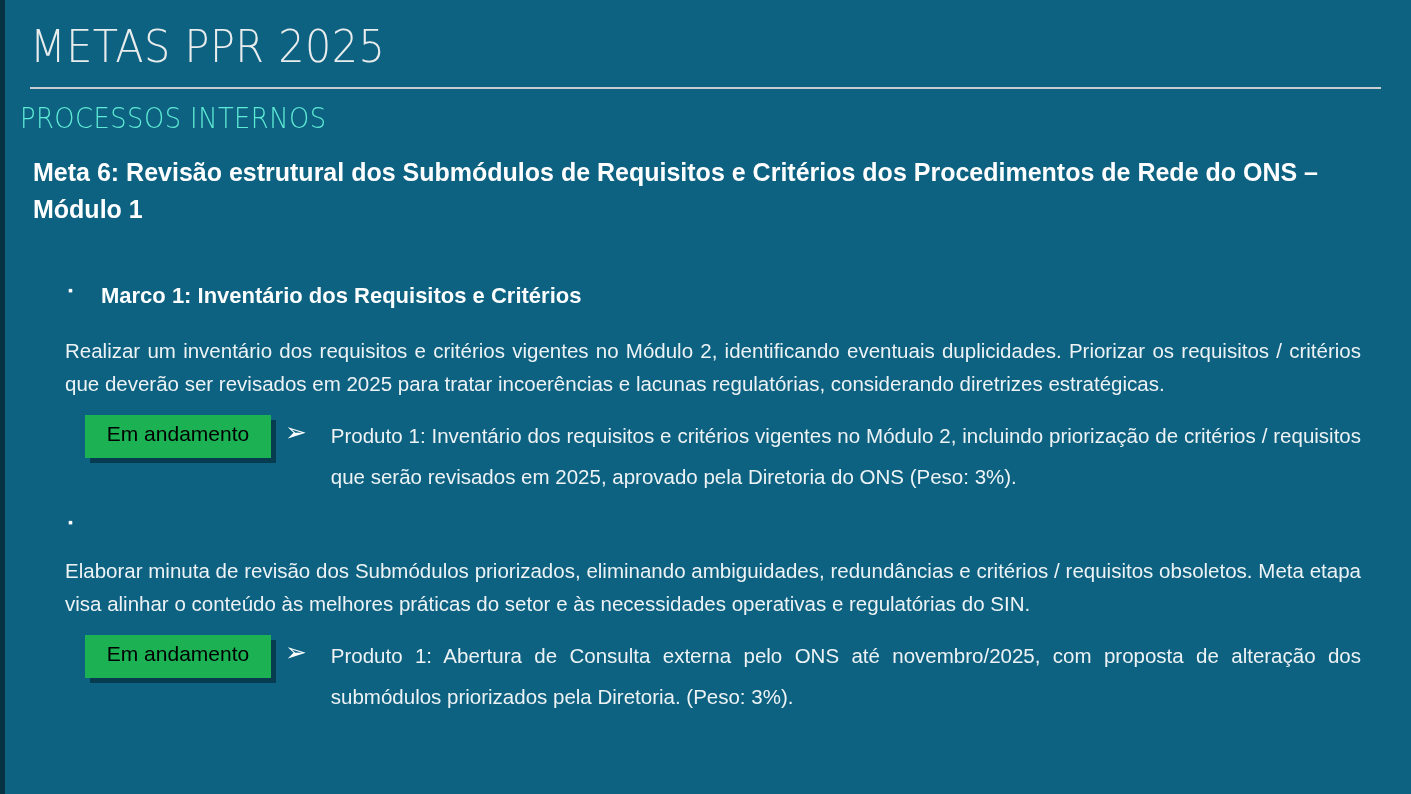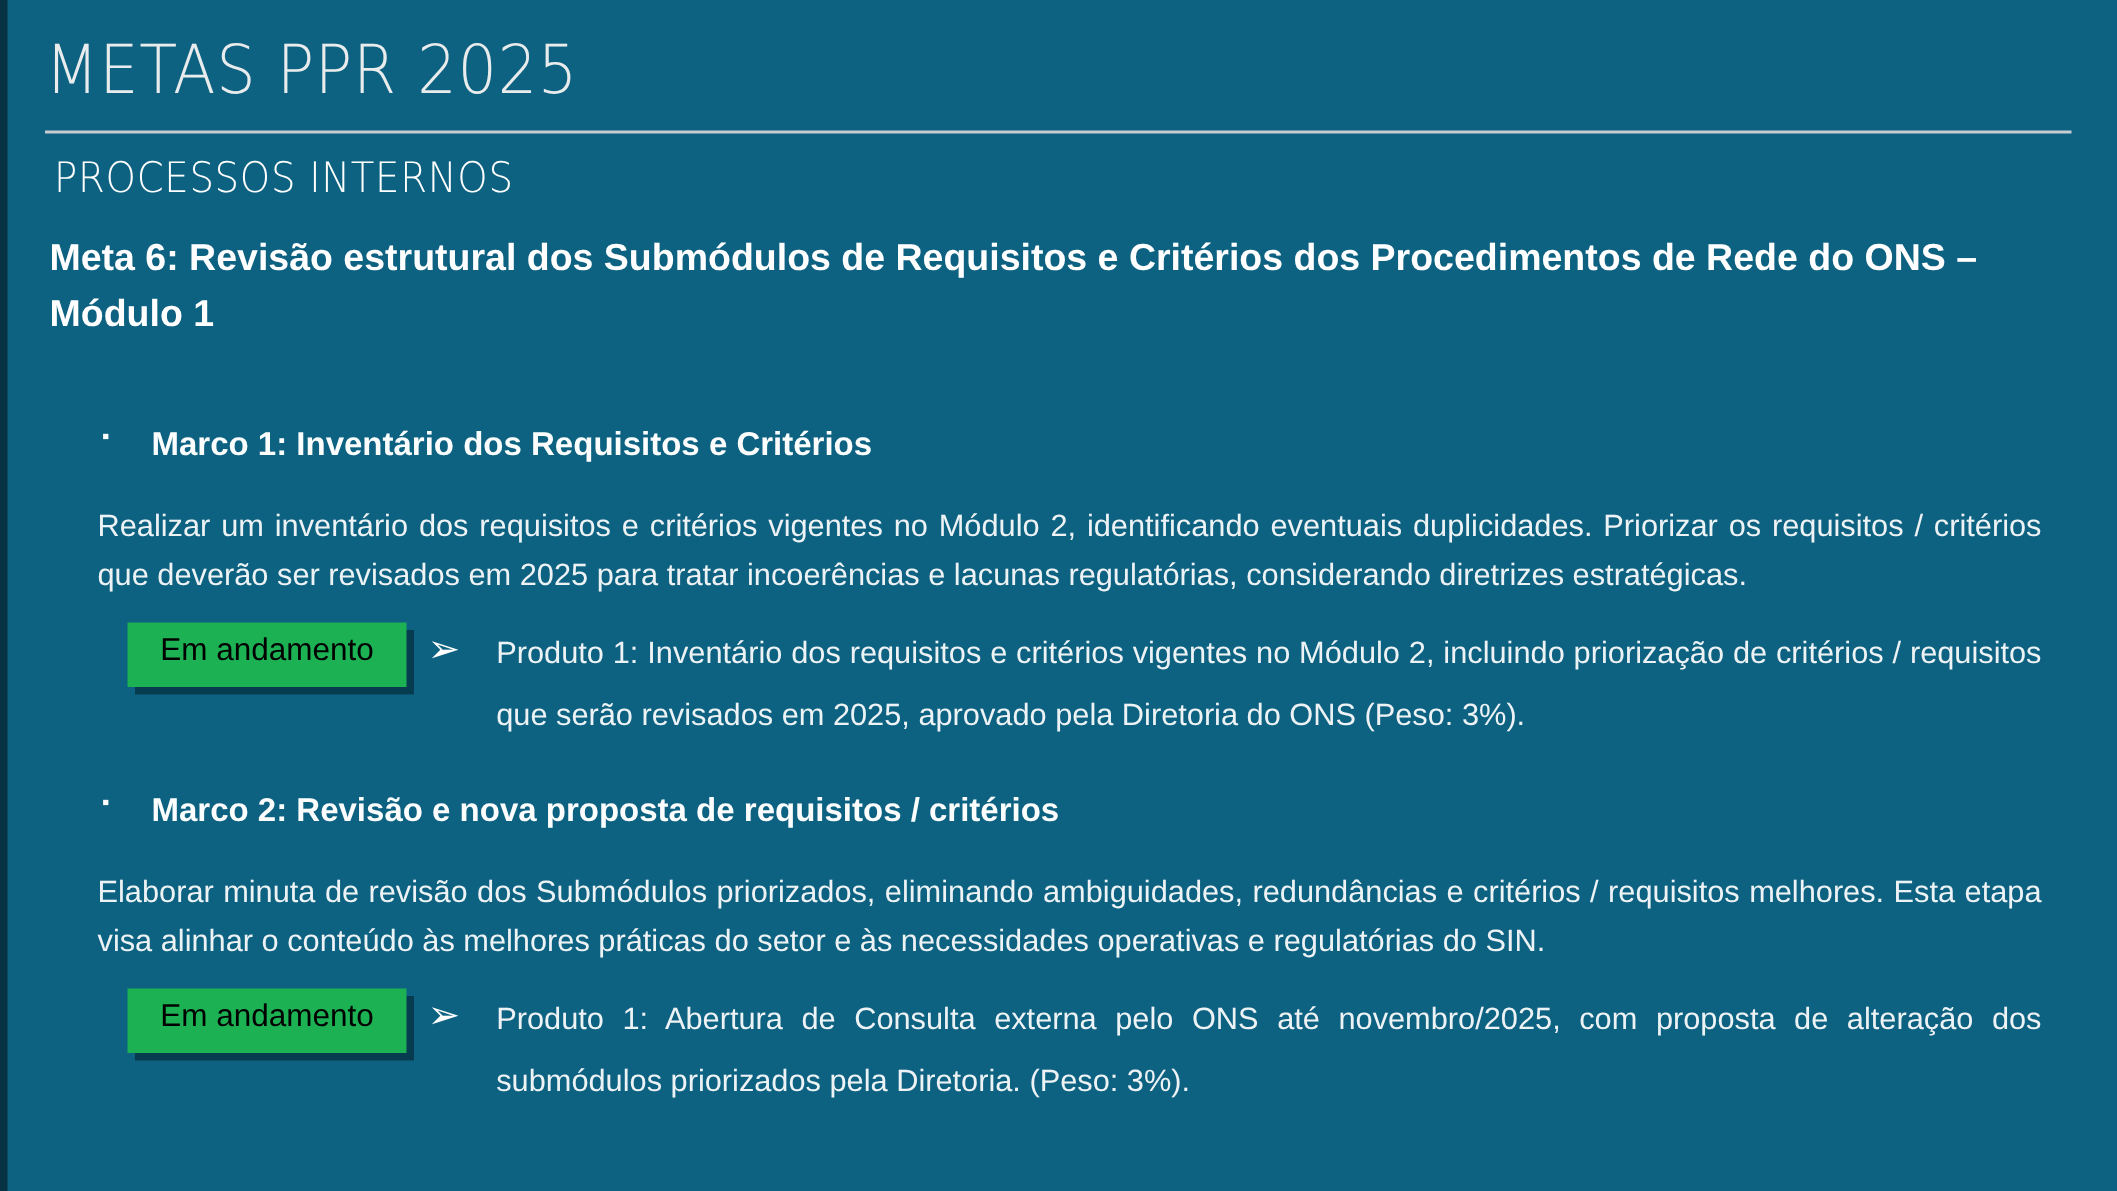--- a/index.html
+++ b/index.html
@@ -28,25 +28,25 @@
     transform: scaleX(0.92);
     transform-origin: left center;
     white-space: nowrap;
   }
   .title-divider {
     border: none;
     border-top: 2px solid #C7CDD1;
     margin: 14px 30px 0 30px;
   }
   .section-title {
-    margin: 13px 30px 0 36px;
+    margin: 13px 30px 0 20px;
     font-family: "DejaVu Sans", "Liberation Sans", sans-serif;
     font-weight: 200;
     font-size: 28px;
-    color: #ffffff;
+    color: #5eead4;
     letter-spacing: 0.5px;
   }
   .meta-heading {
     margin: 19px 48px 0 33px;
     max-width: 1330px;
     font-size: 25px;
     font-weight: bold;
     color: #FFFFFF;
     line-height: 37px;
   }
@@ -126,20 +126,19 @@
 </div>
 <p class="desc">Realizar um inventário dos requisitos e critérios vigentes no Módulo 2, identificando eventuais duplicidades. Priorizar os requisitos / critérios que deverão ser revisados em 2025 para tratar incoerências e lacunas regulatórias, considerando diretrizes estratégicas.</p>
 <div class="product-row">
   <span class="status-badge">Em andamento</span>
   <span class="arrow-bullet">➢</span>
   <p class="product">Produto 1: Inventário dos requisitos e critérios vigentes no Módulo 2, incluindo priorização de critérios / requisitos que serão revisados em 2025, aprovado pela Diretoria do ONS (Peso: 3%).</p>
 </div>
 
 <div class="marco-row second">
   <span class="sq-bullet">▪</span>
-  <span class="marco-label">Marco 2: Revisão e nova proposta de requisitos / critérios</span>
 </div>
-<p class="desc">Elaborar minuta de revisão dos Submódulos priorizados, eliminando ambiguidades, redundâncias e critérios / requisitos melhores. Esta etapa visa alinhar o conteúdo às melhores práticas do setor e às necessidades operativas e regulatórias do SIN.</p>
+<p class="desc">Elaborar minuta de revisão dos Submódulos priorizados, eliminando ambiguidades, redundâncias e critérios / requisitos obsoletos. Meta etapa visa alinhar o conteúdo às melhores práticas do setor e às necessidades operativas e regulatórias do SIN.</p>
 <div class="product-row">
   <span class="status-badge">Em andamento</span>
   <span class="arrow-bullet">➢</span>
   <p class="product">Produto 1: Abertura de Consulta externa pelo ONS até novembro/2025, com proposta de alteração dos submódulos priorizados pela Diretoria. (Peso: 3%).</p>
 </div>
 
 </body></html>

